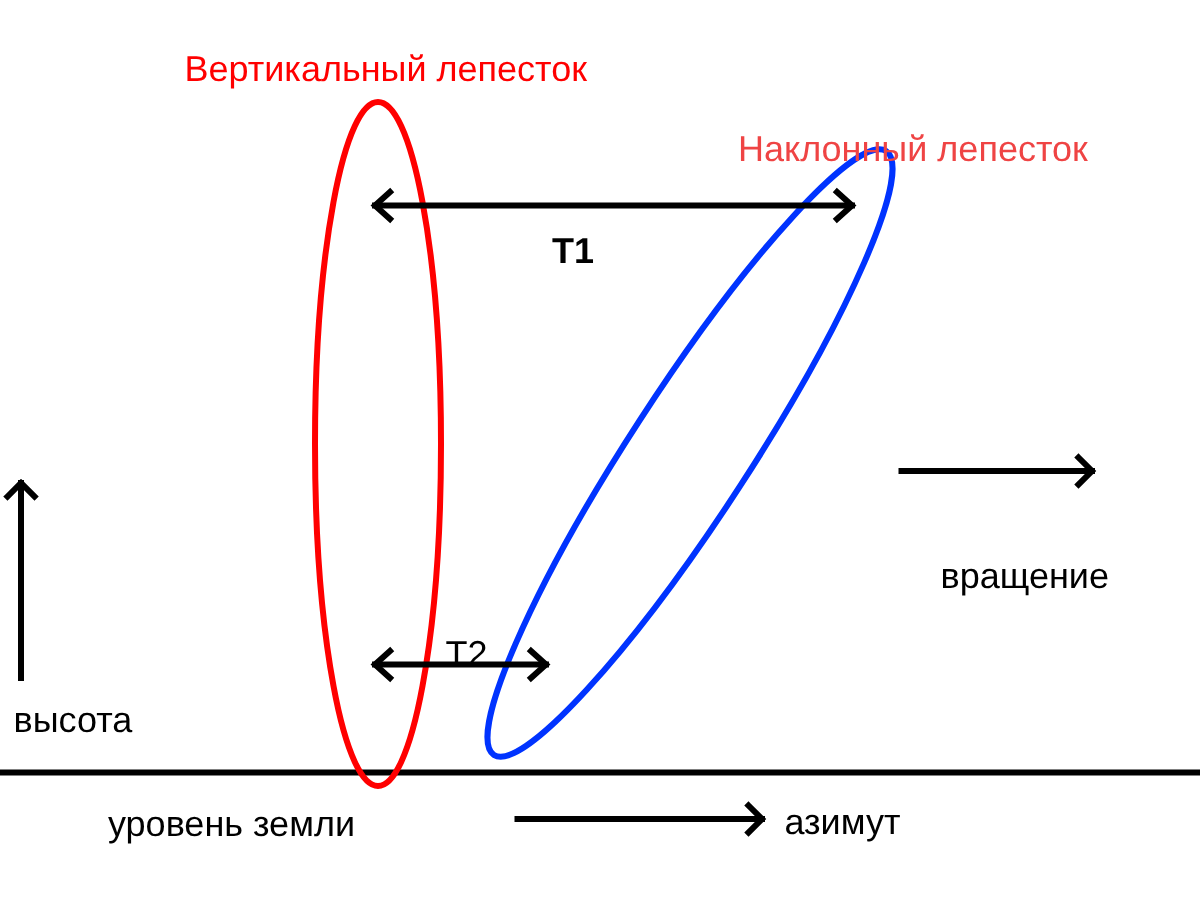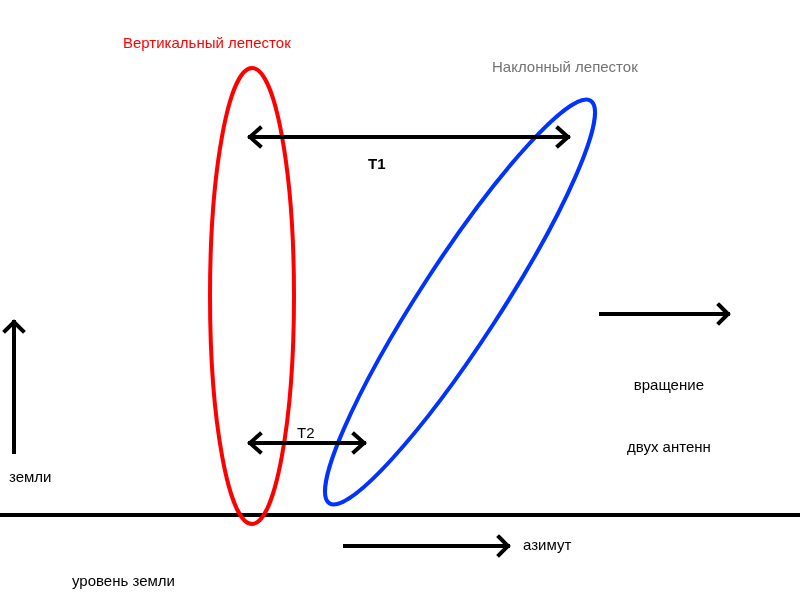--- a/index.html
+++ b/index.html
@@ -1,21 +1,21 @@
 <!DOCTYPE html>
 <html><head>
 <meta charset="utf-8">
 <style>
   html, body { margin: 0; padding: 0; background: #ffffff; }
   body { width: 800px; height: 600px; position: relative; overflow: hidden;
          font-family: "Liberation Sans", "DejaVu Sans", sans-serif; }
   svg.canvas { position: absolute; left: 0; top: 0; }
-  .lbl { position: absolute; font-size: 15px; color: #000; white-space: nowrap; line-height: 1; text-align: center; }
+  .lbl { position: absolute; font-size: 24px; color: #000; white-space: nowrap; line-height: 1; }
   .red { color: #ff0000; }
-  .blue { color: #737373; }
+  .blue { color: #ef4444; margin-top: 29px; }
   .multi { line-height: 31px; white-space: pre-line; }
 </style>
 </head>
 <body>
 
 <svg class="canvas" width="800" height="600" viewBox="0 0 800 600">
 
   <line x1="0" y1="515" x2="800" y2="515" stroke="#000" stroke-width="4"></line>
 
   <ellipse cx="252" cy="296" rx="42" ry="228" fill="none" stroke="#ff0000" stroke-width="4"></ellipse>
@@ -47,20 +47,19 @@
   <g stroke="#000" stroke-width="4" fill="none" stroke-linecap="square">
     <line x1="345" y1="546" x2="508" y2="546"></line>
     <polyline points="499,537 508,546 499,555"></polyline>
   </g>
 </svg>
 
 <div class="lbl red" style="left:123px; top:35px;">Вертикальный лепесток</div>
 <div class="lbl blue" style="left:492px; top:59px;">Наклонный лепесток</div>
 <div class="lbl" style="left:368px; top:156px;font-weight:bold;">T1</div>
 <div class="lbl" style="left:297px; top:410px;margin-top:15px;">T2</div>
-<div class="lbl" style="left:9px; top:469px;">земли</div>
-<div class="lbl" style="left:72px; top:538px;margin-top:35px;">уровень земли</div>
+<div class="lbl" style="left:9px; top:469px;">высота</div>
+<div class="lbl" style="left:72px; top:538px;">уровень земли</div>
 <div class="lbl" style="left:523px; top:537px;">азимут</div>
 
 <div class="lbl multi" style="left:607px; top:338px;margin-left:20px;">
   <div>вращение</div>
-  <div>двух антенн</div>
 </div>
 
 </body></html>

